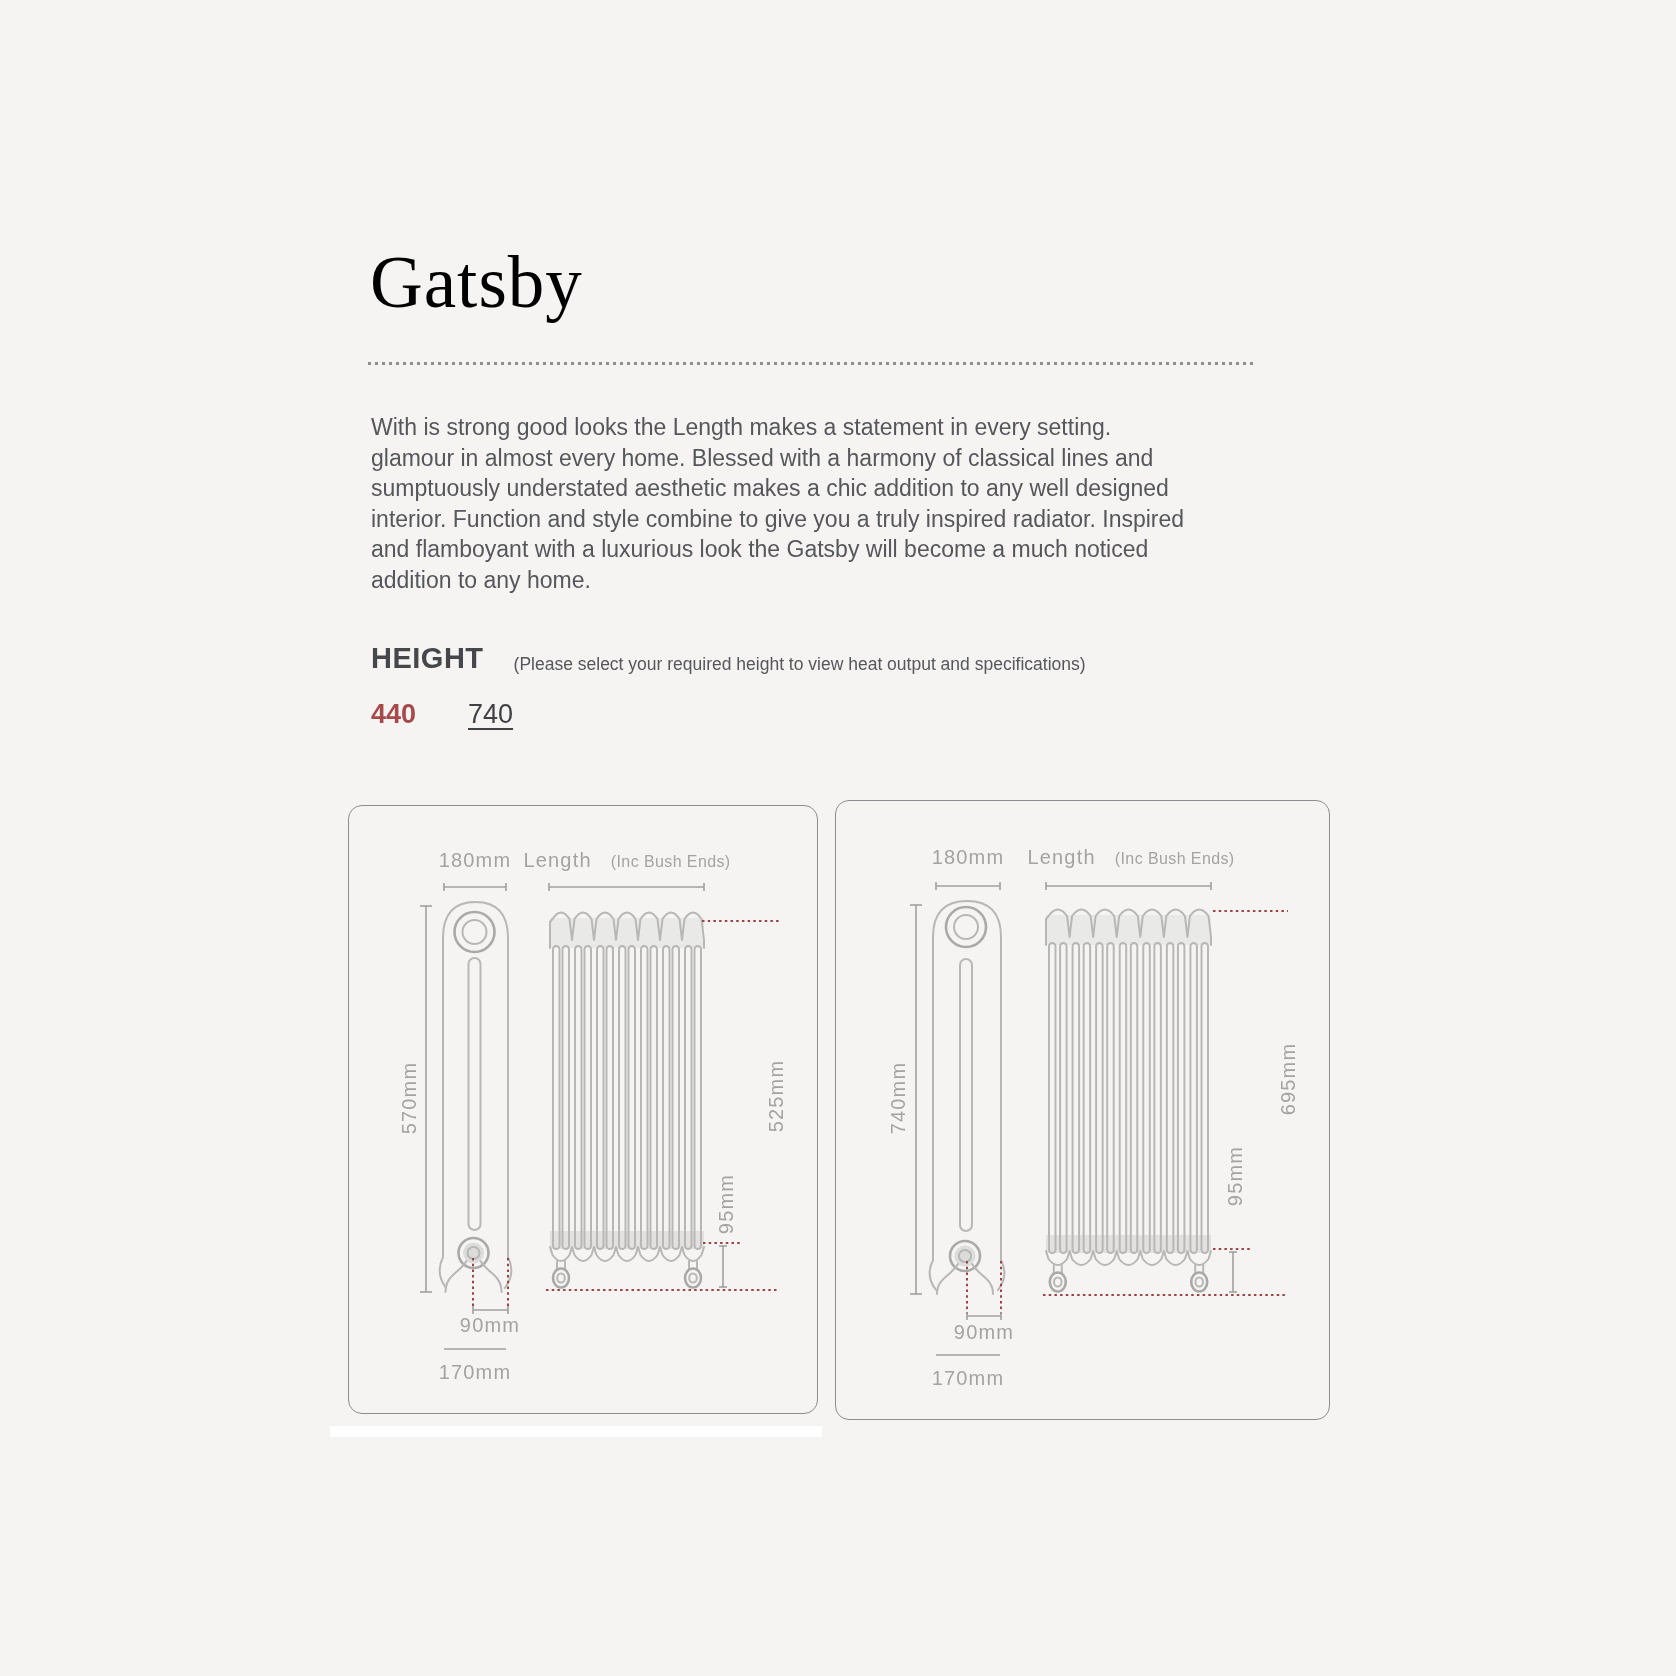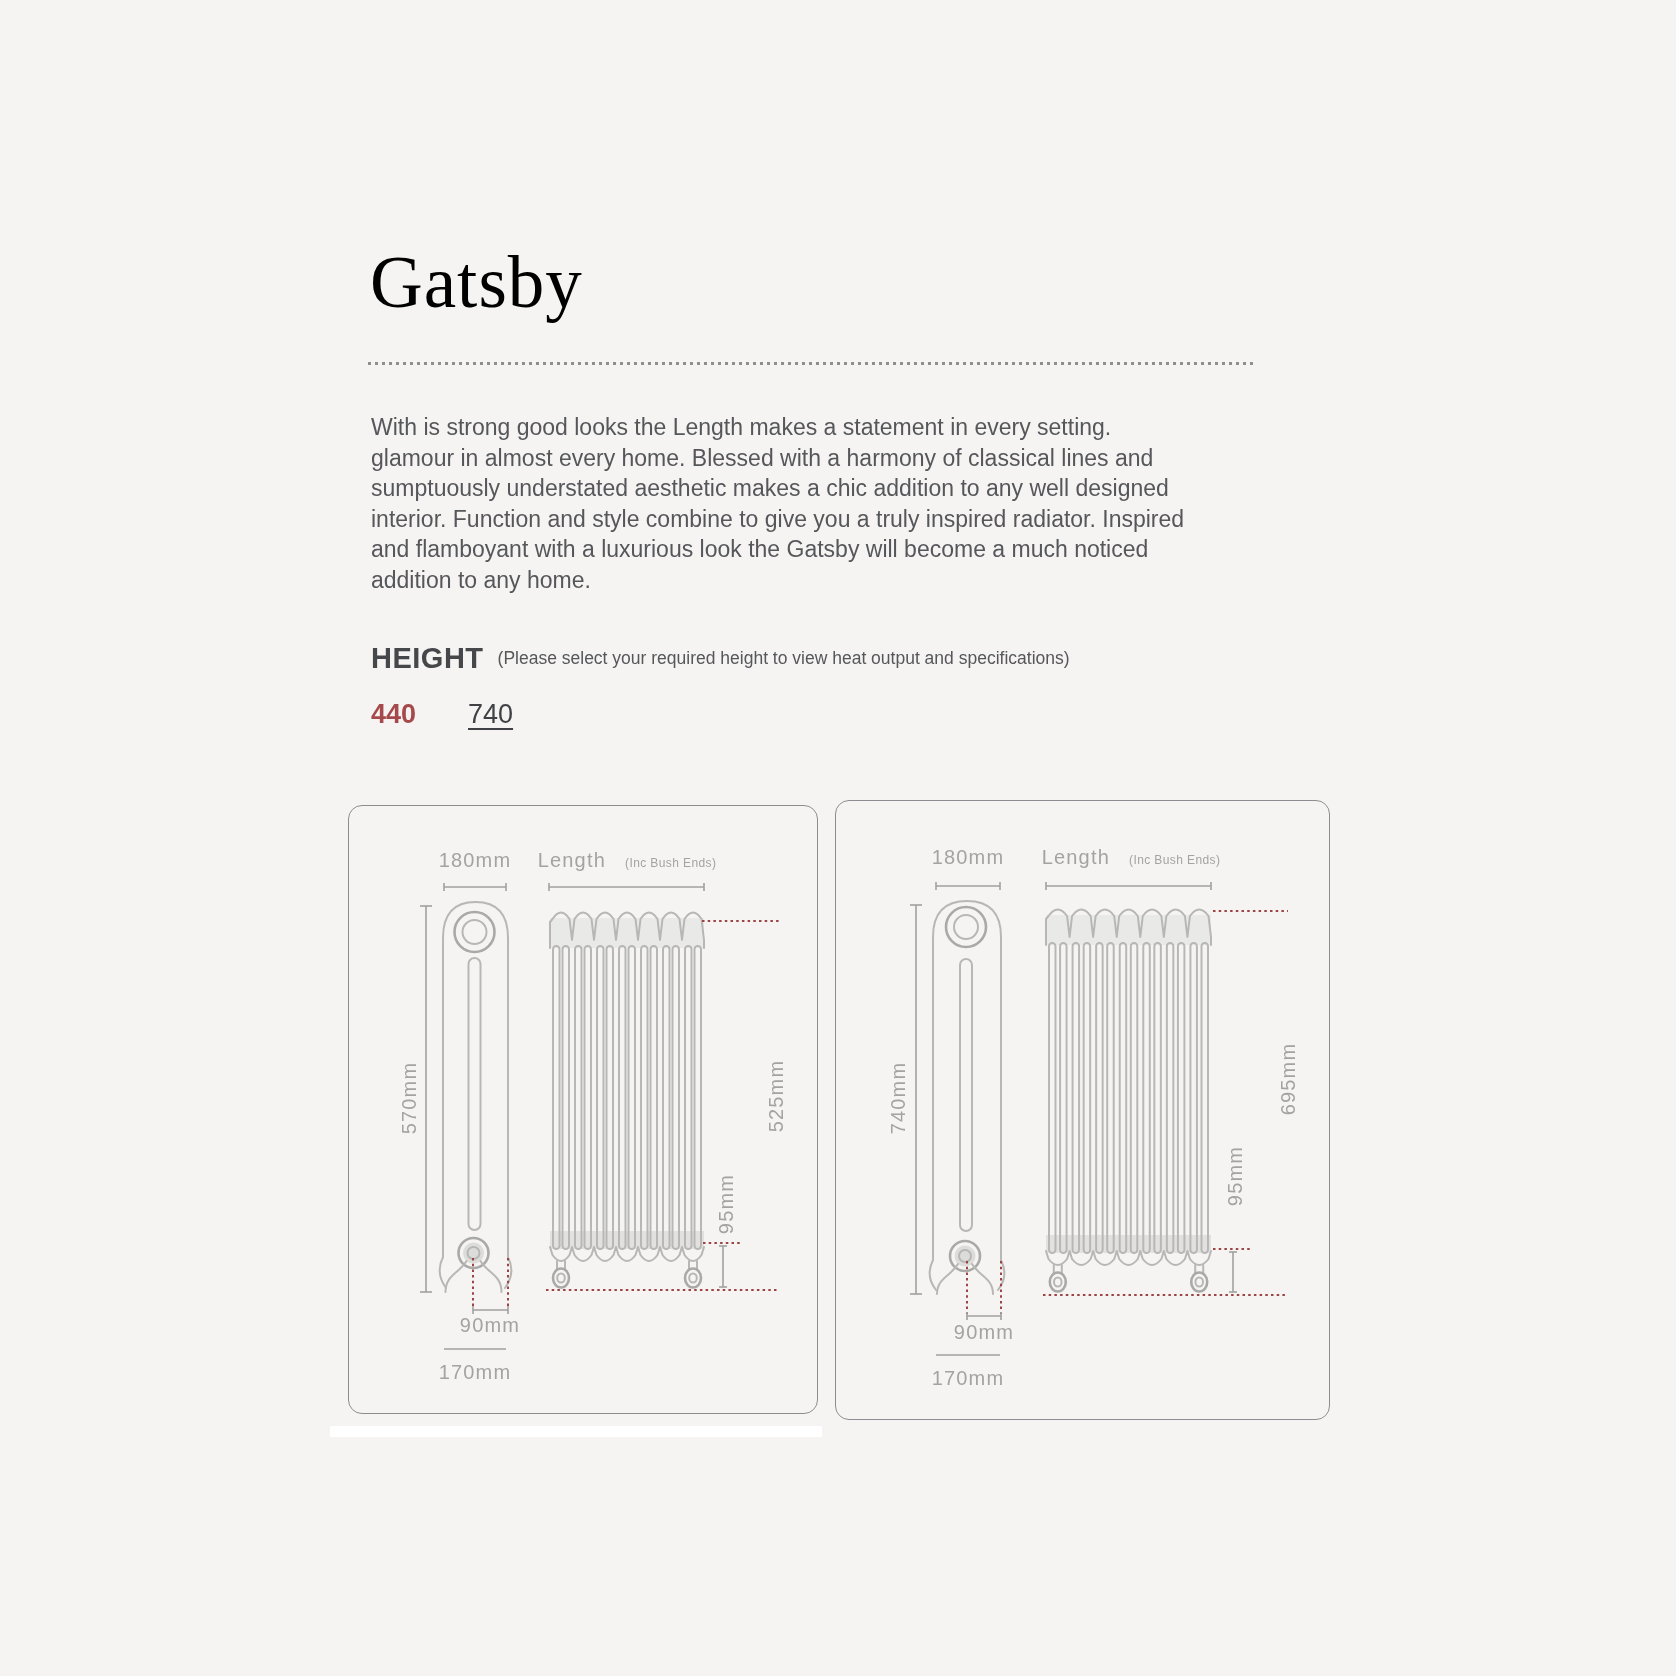--- a/index.html
+++ b/index.html
@@ -5,33 +5,33 @@
   html,body{margin:0;padding:0;background:#f5f4f2;}
   body{width:1676px;height:1676px;position:relative;overflow:hidden;
        font-family:"Liberation Sans", sans-serif;}
   .abs{position:absolute;}
   .page-title{left:370px;top:246px;font-family:"Liberation Serif", serif;
       font-size:73px;line-height:1;color:#000000;letter-spacing:1px;}
   .divider{left:368px;top:362px;width:886px;height:3px;
       background:repeating-linear-gradient(to right,#8f8f8d 0 3px,transparent 3px 7px);}
   .desc{left:371px;top:412px;width:900px;color:#56575b;font-size:23px;}
   .desc div{line-height:30.6px;white-space:nowrap;}
-  .height-row{left:371px;top:642px;display:flex;align-items:center;}
+  .height-row{left:371px;top:642px;display:flex;align-items:flex-end;gap:16px;}
   .height-title{font-size:29px;font-weight:bold;color:#46474b;letter-spacing:.5px;}
   .height-note{font-size:17.5px;color:#56575b;margin-left:14px;}
   .opt{font-size:27px;cursor:pointer;}
   .opt-selected{color:#a5494b;font-weight:bold;}
   .opt-link{color:#3f4145;text-decoration:underline;text-underline-offset:5px;
       text-decoration-thickness:2px;}
   .panel{border:1.5px solid #8d8d91;border-radius:14px;box-sizing:border-box;}
   .panel svg{position:absolute;left:0;top:0;}
   .dlabel{position:absolute;transform:translate(-50%,-50%);white-space:nowrap;
       color:#a3a3a1;font-size:20px;letter-spacing:1.2px;}
   .vlabel{transform:translate(-50%,-50%) rotate(-90deg);}
-  .len-note{font-size:12px;letter-spacing:.4px;margin-left:19px;}
+  .len-note{font-size:16px;letter-spacing:.4px;margin-left:19px;}
   .white-strip{left:330px;top:1426px;width:492px;height:11px;background:#ffffff;}
   
   .ml{stroke:#a0a09e;stroke-width:1.6;fill:none;}
   .art{stroke:#b7b7b5;stroke-width:2;fill:none;stroke-linecap:round;stroke-linejoin:round;}
   .art2{stroke:#a9a9a7;stroke-width:2.6;fill:none;}
   .artfill{fill:#dcdcda;stroke:none;}
   .shade{fill:#dededc;opacity:.5;stroke:none;}
   .shade2{fill:#d2d2d0;opacity:.55;stroke:none;}
   .red{stroke:#9c4444;stroke-width:2;stroke-dasharray:2.5 3.2;fill:none;}
 </style>

